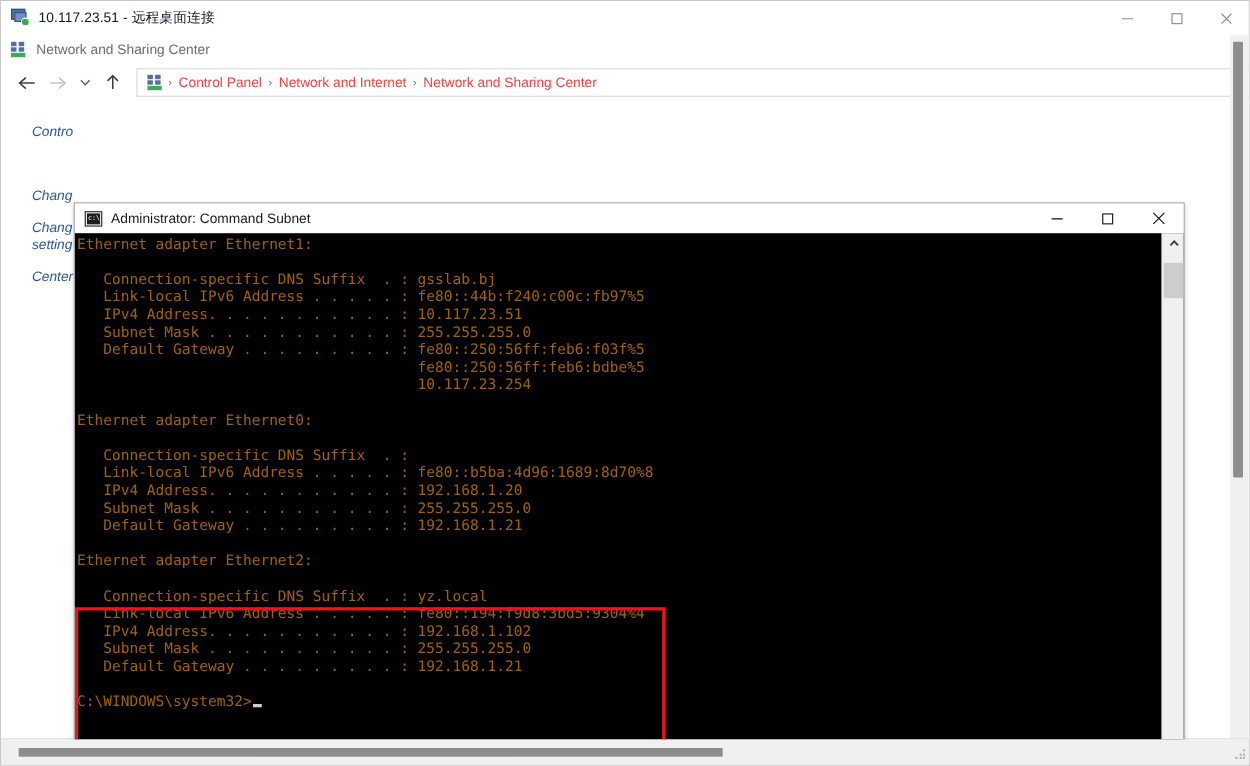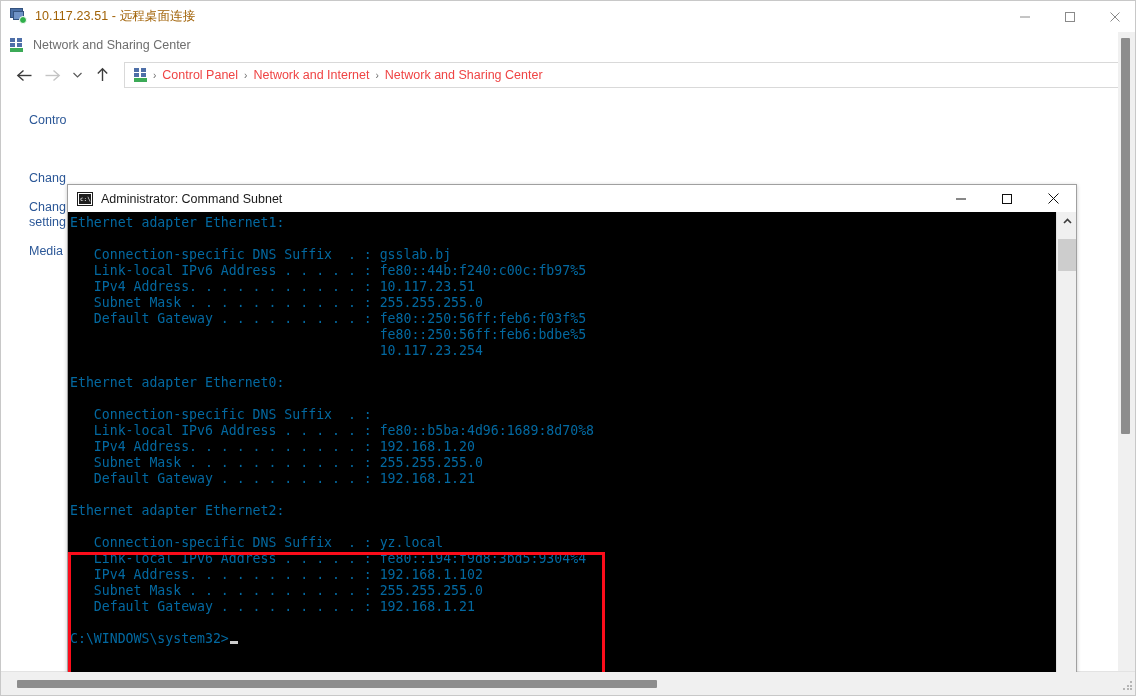--- a/index.html
+++ b/index.html
@@ -55,21 +55,21 @@
     border: 1px solid #33527e;
   }
   .monitor-glyph .badge {
     position: absolute; right: -1px; bottom: -2px;
     width: 8px; height: 8px; border-radius: 50%;
     background: #2faf4a;
     border: 1px solid #ffffff;
   }
   #rdp-title-text {
     font-size: 12.5px;
-    color: #a16207;
+    color: #0f172a;
     letter-spacing: .1px;
     white-space: nowrap;
   }
   .rdp-caption-btns {
     position: absolute;
     right: 0; top: 0;
     height: 31px;
     display: flex;
   }
   .rdp-cap-btn {
@@ -171,20 +171,21 @@
     overflow: hidden;
   }
 
   
   #cp-sidebar {
     position: absolute;
     left: 0; top: 0;
     width: 66px;
     height: 580px;
     background: #ffffff;
+    font-style: italic;
   }
   .cp-link {
     position: absolute;
     left: 28px;
     font-size: 12.5px;
     color: #2b5797;
     white-space: nowrap;
     line-height: 15px;
   }
   #cp-link-0 { top: 21px; }
@@ -271,21 +272,21 @@
     overflow: hidden;
   }
   #term-text {
     position: absolute;
     left: 0; top: 0;
     width: 988px;
     padding: 3px 0 0 0px;
     font-family: "DejaVu Sans Mono", monospace;
     font-size: 13.2px;
     line-height: 16px;
-    color: #0369a1;
+    color: #a16207;
     white-space: pre;
     letter-spacing: 0px;
   }
   .term-line { height: 16px; padding-left: 2px; }
 
   
   #red-box {
     position: absolute;
     left: 0px;
     top: 340px;
@@ -480,21 +481,21 @@
   <div id="content-area">
     <div id="cp-body"></div>
 
     <div id="cp-sidebar">
       <div class="cp-link" id="cp-link-0">Contro</div>
       <div class="cp-link" id="cp-link-1">Chang</div>
       <div class="cp-link" id="cp-link-2">
         <span>Chang</span><br>
         <span>setting</span>
       </div>
-      <div class="cp-link" id="cp-link-3">Media</div>
+      <div class="cp-link" id="cp-link-3">Center</div>
     </div>
 
     <div id="cmd-window">
 
       <div id="cmd-titlebar">
         <div id="cmd-icon"></div>
         <div id="cmd-title-text">Administrator: Command Subnet</div>
         <div class="cmd-caption-btns">
           <div class="cmd-cap-btn">
             <svg width="12" height="12" viewBox="0 0 12 12">

